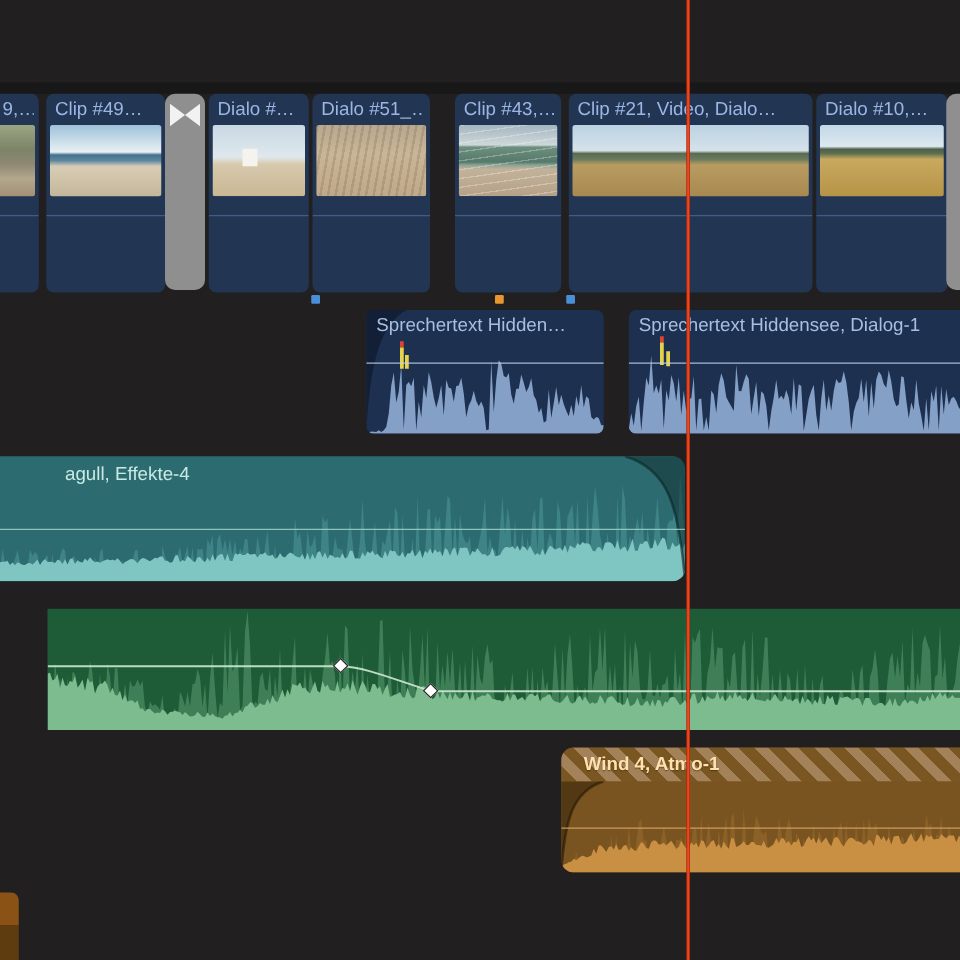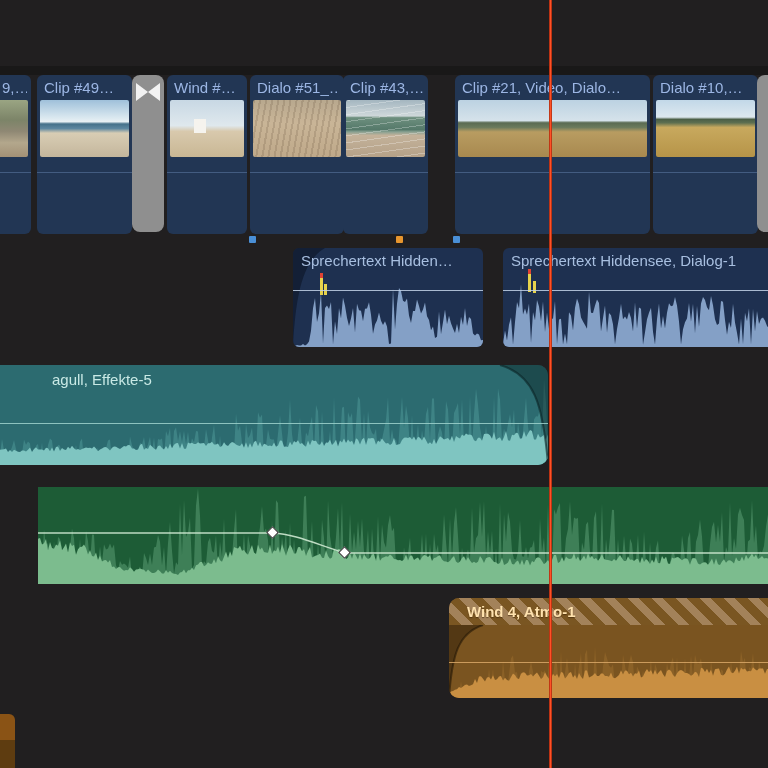--- a/index.html
+++ b/index.html
@@ -105,29 +105,29 @@
     <div class="vdivider"></div>
   </div>
   <div class="transition" style="left:132px;width:32px;">
     <div class="bowtie">
         <i class="t-r"></i>
         <i class="t-l"></i>
       </div>
   </div>
   <div class="vclip" style="left:167px;width:80px;">
     <div class="thumb th3"></div>
-    <div class="vlabel">Wind #…</div>
+    <div class="vlabel">Dialo #…</div>
     <div class="vdivider"></div>
   </div>
   <div class="vclip" style="left:250px;width:94px;">
     <div class="thumb th4"></div>
     <div class="vlabel">Dialo #51_…</div>
     <div class="vdivider"></div>
   </div>
-  <div class="vclip" style="left:343px;width:85px;">
+  <div class="vclip" style="left:364px;width:85px;">
     <div class="thumb th5"></div>
     <div class="vlabel">Clip #43,…</div>
     <div class="vdivider"></div>
   </div>
   <div class="vclip" style="left:455px;width:195px;">
     <div class="thumb th6"></div>
     <div class="vlabel">Clip #21, Video, Dialo…</div>
     <div class="vdivider"></div>
   </div>
   <div class="vclip" style="left:653px;width:105px;">
@@ -171,21 +171,21 @@
         <polygon points="0,100 0,87.4 2,89.0 4,74.5 6,89.9 8,78.3 10,90.1 12,90.1 14,74.0 16,84.9 18,95.9 20,92.6 22,87.2 24,81.9 26,75.0 28,84.1 30,90.5 32,91.0 34,88.4 36,74.4 38,79.8 40,76.5 42,78.6 44,94.7 46,95.9 48,80.8 50,79.1 52,93.2 54,77.6 56,96.5 58,93.3 60,80.1 62,73.4 64,75.6 66,92.3 68,96.6 70,79.7 72,80.7 74,90.9 76,87.4 78,92.3 80,94.0 82,89.0 84,85.0 86,89.8 88,80.0 90,93.3 92,76.8 94,73.5 96,95.9 98,96.6 100,96.2 102,82.2 104,85.9 106,92.6 108,87.5 110,82.5 112,96.3 114,88.3 116,82.8 118,83.3 120,75.4 122,74.5 124,95.4 126,91.6 128,95.1 130,87.4 132,90.1 134,86.6 136,89.0 138,91.7 140,94.9 142,71.5 144,80.2 146,85.3 148,89.2 150,93.0 152,77.8 154,79.6 156,71.9 158,85.2 160,79.4 162,71.8 164,87.1 166,72.5 168,90.7 170,73.9 172,74.7 174,73.5 176,90.9 178,66.1 180,71.3 182,62.7 184,92.7 186,66.1 188,62.3 190,75.9 192,66.2 194,77.2 196,65.8 198,79.2 200,66.7 202,81.8 204,73.3 206,77.3 208,65.9 210,66.6 212,90.4 214,90.0 216,81.9 218,64.1 220,75.1 222,91.7 224,72.4 226,59.6 228,81.6 230,92.0 232,70.6 234,90.5 236,84.3 238,92.1 240,88.2 242,81.8 244,91.7 246,86.5 248,48.5 250,65.8 252,60.8 254,77.5 256,89.9 258,58.6 260,72.9 262,70.1 264,62.5 266,83.9 268,88.9 270,47.2 272,52.8 274,49.5 276,91.7 278,80.1 280,64.3 282,73.7 284,74.4 286,74.5 288,88.1 290,68.4 292,49.9 294,68.3 296,86.5 298,83.7 300,67.5 302,34.3 304,68.7 306,83.6 308,90.8 310,69.8 312,52.3 314,79.0 316,84.9 318,67.5 320,71.2 322,59.9 324,51.5 326,85.5 328,40.1 330,46.2 332,88.5 334,46.3 336,81.3 338,79.4 340,83.0 342,65.7 344,88.3 346,31.7 348,82.4 350,82.5 352,79.1 354,42.7 356,41.7 358,89.8 360,47.0 362,53.1 364,48.1 366,85.3 368,59.3 370,31.6 372,34.5 374,78.1 376,47.8 378,81.2 380,45.8 382,62.3 384,68.0 386,69.7 388,63.7 390,90.0 392,73.3 394,74.3 396,64.8 398,54.7 400,31.9 402,76.9 404,64.1 406,76.4 408,74.2 410,83.2 412,57.2 414,31.6 416,63.1 418,40.5 420,53.0 422,83.2 424,49.8 426,84.5 428,77.6 430,59.0 432,83.3 434,65.0 436,78.0 438,49.1 440,41.7 442,75.3 444,33.6 446,33.5 448,86.8 450,69.4 452,61.3 454,67.4 456,84.5 458,36.0 460,44.5 462,81.6 464,84.1 466,47.9 468,43.5 470,38.1 472,71.0 474,33.9 476,76.9 478,79.5 480,85.8 482,30.9 484,81.3 486,49.2 488,23.6 490,39.7 492,62.7 494,73.5 496,80.2 498,60.8 500,81.1 502,76.7 504,87.1 506,31.6 508,82.1 510,23.2 512,34.6 514,76.2 516,63.6 518,71.2 520,58.8 522,49.1 524,62.4 526,44.2 528,83.4 530,56.8 532,71.8 534,77.6 536,54.4 538,32.4 540,61.0 542,76.6 544,89.7 546,54.4 548,51.3 550,51.6 552,43.0 554,72.2 556,13.7 558,37.7 560,77.3 560,100" fill="#3e8385"></polygon>
       </svg>
     <svg id="wavTeal" width="560" height="100">
         <polygon points="0,100 0,86.4 2,86.5 4,82.6 6,83.8 8,87.5 10,86.8 12,84.7 14,84.4 16,84.3 18,83.6 20,86.9 22,85.0 24,87.1 26,84.7 28,85.8 30,86.7 32,87.0 34,85.5 36,85.4 38,86.5 40,84.7 42,82.5 44,86.9 46,84.0 48,82.2 50,84.6 52,84.4 54,84.5 56,85.4 58,82.7 60,83.3 62,86.2 64,82.4 66,86.6 68,82.1 70,81.5 72,86.1 74,83.1 76,84.6 78,84.9 80,81.7 82,83.7 84,80.8 86,83.2 88,84.7 90,84.1 92,85.1 94,83.9 96,83.2 98,82.4 100,83.1 102,82.7 104,83.4 106,81.5 108,83.5 110,86.3 112,84.6 114,83.6 116,82.3 118,82.1 120,83.4 122,85.6 124,82.8 126,81.4 128,81.7 130,82.9 132,84.0 134,82.6 136,81.1 138,81.6 140,80.1 142,80.2 144,83.5 146,83.6 148,85.1 150,84.6 152,79.9 154,78.7 156,84.7 158,83.0 160,83.9 162,79.8 164,81.4 166,83.6 168,84.8 170,80.9 172,80.5 174,83.1 176,84.6 178,81.1 180,84.1 182,78.4 184,83.3 186,79.8 188,78.3 190,78.1 192,83.5 194,77.9 196,83.8 198,83.8 200,77.5 202,78.6 204,77.7 206,78.9 208,78.9 210,77.2 212,78.6 214,78.3 216,77.9 218,81.0 220,78.2 222,78.3 224,76.8 226,79.4 228,79.6 230,78.6 232,81.9 234,80.9 236,77.3 238,80.1 240,81.0 242,78.5 244,76.9 246,77.7 248,79.6 250,80.6 252,80.9 254,78.2 256,82.7 258,77.2 260,82.9 262,78.0 264,82.4 266,77.0 268,75.7 270,81.2 272,76.7 274,82.0 276,78.8 278,79.5 280,81.1 282,80.6 284,81.3 286,77.4 288,81.8 290,80.5 292,75.4 294,75.7 296,81.7 298,81.6 300,81.9 302,76.7 304,80.2 306,76.0 308,77.6 310,75.3 312,79.0 314,78.0 316,80.3 318,81.7 320,75.5 322,80.3 324,74.9 326,76.0 328,75.8 330,79.3 332,79.8 334,76.3 336,81.1 338,77.5 340,77.8 342,74.8 344,80.1 346,77.9 348,74.8 350,81.6 352,75.5 354,77.5 356,73.5 358,78.0 360,74.4 362,76.9 364,75.7 366,79.9 368,73.3 370,74.7 372,79.5 374,74.5 376,72.7 378,79.9 380,73.2 382,73.4 384,72.9 386,73.6 388,79.8 390,75.6 392,76.9 394,73.5 396,76.3 398,78.5 400,78.1 402,80.0 404,78.4 406,72.7 408,80.0 410,79.5 412,79.0 414,75.1 416,72.8 418,72.5 420,73.1 422,71.9 424,74.4 426,71.4 428,75.5 430,71.7 432,72.7 434,75.6 436,71.4 438,75.3 440,78.9 442,77.3 444,79.2 446,73.8 448,78.9 450,74.9 452,71.3 454,72.7 456,74.6 458,73.7 460,72.9 462,75.6 464,70.8 466,77.1 468,71.1 470,72.5 472,73.5 474,69.4 476,71.1 478,68.6 480,69.8 482,69.6 484,70.5 486,75.3 488,76.2 490,72.8 492,72.8 494,75.7 496,69.1 498,68.8 500,68.7 502,70.2 504,73.8 506,66.8 508,74.9 510,73.2 512,72.2 514,76.3 516,72.1 518,65.9 520,75.3 522,75.7 524,69.8 526,70.2 528,67.8 530,68.2 532,73.8 534,73.3 536,66.1 538,72.1 540,68.5 542,64.9 544,65.9 546,74.5 548,74.5 550,68.7 552,72.4 554,71.5 556,69.8 558,74.6 560,69.5 560,100" fill="#7fc5c1"></polygon>
       </svg>
     <svg class="fade" width="560" height="100" style="position:absolute;top:0;left:0;">
       <path d="M560,100 C555,38 546,10 512,0 L560,0 Z" fill="rgba(10,30,32,0.42)"></path>
       <path d="M560,100 C555,38 546,10 512,0" fill="none" stroke="rgba(10,35,36,0.6)" stroke-width="2"></path>
     </svg>
     <div class="vol" style="top:58px;background:var(--teal-line);"></div>
-    <div class="alabel">agull, Effekte-5</div>
+    <div class="alabel">agull, Effekte-4</div>
   </div>
 
   <div class="aclip green">
     <svg id="wavGreenG" width="788" height="97">
         <polygon points="0,97 0,48.3 2,88.5 4,76.4 6,42.5 8,59.6 10,55.8 12,73.0 14,88.7 16,54.3 18,79.6 20,50.1 22,52.1 24,61.1 26,89.2 28,84.2 30,80.2 32,60.5 34,41.6 36,51.3 38,78.2 40,76.3 42,51.7 44,75.0 46,73.0 48,43.8 50,54.2 52,76.8 54,47.4 56,47.8 58,82.4 60,77.2 62,59.5 64,75.3 66,57.3 68,62.4 70,61.5 72,56.4 74,61.5 76,57.6 78,78.3 80,83.3 82,74.1 84,77.7 86,76.4 88,77.9 90,80.7 92,69.4 94,90.6 96,88.9 98,83.2 100,83.5 102,79.4 104,89.2 106,66.1 108,71.0 110,77.9 112,66.5 114,78.1 116,60.4 118,59.7 120,48.1 122,54.8 124,78.6 126,60.0 128,88.3 130,55.9 132,34.8 134,63.7 136,87.1 138,75.2 140,77.9 142,16.4 144,67.9 146,12.7 148,50.1 150,45.3 152,30.6 154,81.4 156,78.0 158,18.4 160,1.6 162,28.8 164,80.1 166,74.2 168,76.4 170,55.1 172,50.8 174,64.1 176,65.8 178,48.2 180,81.6 182,54.4 184,69.9 186,31.6 188,78.8 190,72.6 192,72.4 194,69.2 196,43.6 198,22.0 200,85.7 202,68.2 204,70.6 206,46.5 208,74.9 210,48.3 212,58.6 214,73.6 216,65.7 218,82.7 220,53.6 222,39.9 224,18.9 226,44.7 228,41.5 230,53.3 232,86.3 234,32.7 236,76.6 238,13.3 240,15.9 242,70.0 244,50.0 246,63.3 248,42.6 250,84.5 252,35.2 254,77.3 256,52.3 258,74.2 260,70.1 262,78.7 264,67.4 266,9.8 268,8.8 270,72.5 272,66.3 274,33.7 276,82.3 278,85.6 280,55.0 282,81.3 284,32.6 286,51.0 288,85.6 290,13.1 292,49.0 294,63.0 296,70.2 298,49.9 300,20.9 302,65.5 304,14.4 306,86.7 308,80.4 310,77.8 312,26.3 314,64.9 316,44.7 318,62.4 320,33.7 322,60.3 324,31.3 326,64.7 328,68.9 330,42.4 332,83.8 334,41.2 336,70.9 338,72.1 340,29.0 342,74.4 344,37.2 346,55.3 348,60.8 350,38.2 352,28.1 354,44.2 356,40.8 358,77.6 360,76.2 362,79.1 364,85.4 366,60.3 368,75.2 370,67.1 372,50.4 374,82.9 376,86.9 378,83.7 380,88.8 382,75.2 384,46.9 386,77.5 388,46.4 390,85.6 392,56.6 394,81.0 396,46.7 398,65.0 400,57.7 402,83.6 404,63.2 406,27.2 408,54.6 410,77.9 412,31.0 414,72.1 416,36.3 418,20.1 420,48.9 422,83.5 424,60.8 426,76.1 428,70.4 430,62.4 432,72.8 434,20.4 436,66.0 438,51.2 440,47.9 442,14.8 444,50.0 446,13.8 448,71.9 450,44.5 452,68.8 454,43.6 456,82.6 458,61.3 460,84.9 462,15.9 464,83.3 466,27.0 468,55.1 470,25.1 472,34.7 474,63.8 476,72.1 478,72.5 480,64.9 482,32.8 484,69.2 486,69.7 488,60.0 490,71.4 492,60.8 494,60.1 496,53.0 498,80.0 500,86.4 502,31.4 504,65.4 506,50.6 508,81.9 510,17.1 512,86.4 514,85.5 516,22.3 518,27.4 520,20.3 522,16.1 524,80.9 526,75.0 528,51.3 530,42.1 532,14.3 534,48.0 536,30.5 538,31.8 540,30.9 542,83.0 544,55.5 546,62.8 548,37.5 550,34.8 552,65.1 554,76.3 556,30.9 558,24.3 560,81.0 562,74.6 564,16.0 566,84.8 568,52.0 570,70.3 572,49.7 574,22.8 576,23.1 578,79.5 580,51.9 582,78.9 584,73.3 586,48.6 588,71.1 590,88.5 592,51.4 594,56.7 596,77.5 598,72.2 600,47.6 602,84.8 604,86.5 606,44.4 608,76.1 610,90.3 612,55.2 614,82.7 616,80.7 618,60.9 620,53.3 622,83.4 624,71.7 626,85.7 628,69.5 630,79.4 632,75.8 634,65.5 636,65.9 638,74.6 640,72.1 642,79.3 644,48.3 646,63.0 648,80.3 650,51.0 652,44.9 654,86.6 656,87.6 658,54.7 660,47.9 662,32.4 664,49.4 666,82.1 668,85.3 670,80.5 672,57.3 674,39.9 676,34.7 678,55.4 680,37.7 682,55.0 684,25.1 686,75.2 688,59.9 690,65.6 692,14.9 694,68.9 696,50.9 698,62.0 700,27.4 702,20.8 704,27.9 706,33.1 708,82.9 710,54.6 712,52.5 714,13.0 716,56.1 718,38.4 720,70.9 722,64.3 724,65.5 726,59.0 728,39.7 730,27.4 732,86.9 734,29.0 736,44.6 738,63.0 740,83.2 742,76.3 744,58.0 746,49.5 748,41.1 750,60.2 752,24.4 754,64.6 756,52.1 758,82.7 760,56.3 762,77.3 764,64.6 766,52.6 768,51.2 770,64.0 772,66.1 774,27.9 776,67.0 778,78.5 780,26.9 782,50.9 784,74.1 786,37.2 788,66.7 788,97" fill="#3e7f57"></polygon>
       </svg>
     <svg id="wavGreen" width="788" height="97">
         <polygon points="0,97 0,51.8 2,51.1 4,57.4 6,56.2 8,52.0 10,63.4 12,55.0 14,61.1 16,61.7 18,57.5 20,58.8 22,53.6 24,63.2 26,60.3 28,56.5 30,65.6 32,55.2 34,58.9 36,57.7 38,67.7 40,62.3 42,59.9 44,59.8 46,57.4 48,61.0 50,67.5 52,63.1 54,69.0 56,69.4 58,65.4 60,73.1 62,68.6 64,74.4 66,73.3 68,73.1 70,75.4 72,73.1 74,80.0 76,79.5 78,82.1 80,80.2 82,80.1 84,82.2 86,83.8 88,83.0 90,83.3 92,80.3 94,81.9 96,84.8 98,82.5 100,82.3 102,81.6 104,82.2 106,82.7 108,84.9 110,82.6 112,84.4 114,86.1 116,85.9 118,85.1 120,82.4 122,84.3 124,86.4 126,86.5 128,83.0 130,85.7 132,83.7 134,85.9 136,86.8 138,87.0 140,88.0 142,85.5 144,85.1 146,82.5 148,86.2 150,83.3 152,83.2 154,80.8 156,83.0 158,78.3 160,77.5 162,75.0 164,75.1 166,79.2 168,78.0 170,75.3 172,76.7 174,76.8 176,72.0 178,76.3 180,69.0 182,73.3 184,74.7 186,69.7 188,64.5 190,71.0 192,64.3 194,68.9 196,59.9 198,60.9 200,61.5 202,58.8 204,63.8 206,62.9 208,66.0 210,67.7 212,63.0 214,58.1 216,65.5 218,67.1 220,57.6 222,62.7 224,60.6 226,64.9 228,65.4 230,65.7 232,57.4 234,67.1 236,63.3 238,64.2 240,59.5 242,65.9 244,57.1 246,63.0 248,68.7 250,62.3 252,57.7 254,61.1 256,66.4 258,66.5 260,60.2 262,60.1 264,64.2 266,61.9 268,69.0 270,63.8 272,60.1 274,70.6 276,69.5 278,68.5 280,68.1 282,66.6 284,70.8 286,71.0 288,63.0 290,69.0 292,71.8 294,70.6 296,61.2 298,64.4 300,62.0 302,62.3 304,64.7 306,66.7 308,72.3 310,70.5 312,66.1 314,71.8 316,65.2 318,68.7 320,72.4 322,66.3 324,73.0 326,67.2 328,70.3 330,72.0 332,70.9 334,67.6 336,67.0 338,73.9 340,65.6 342,73.8 344,71.0 346,70.3 348,69.2 350,69.7 352,67.6 354,68.9 356,72.1 358,72.3 360,73.2 362,73.1 364,74.1 366,72.5 368,67.1 370,73.6 372,68.8 374,68.6 376,73.0 378,71.6 380,70.5 382,73.6 384,70.1 386,68.0 388,68.4 390,69.9 392,68.2 394,73.9 396,71.1 398,70.6 400,69.0 402,68.2 404,72.6 406,74.2 408,74.5 410,75.3 412,73.8 414,71.1 416,69.0 418,74.5 420,76.0 422,74.5 424,70.9 426,69.3 428,73.8 430,70.0 432,73.5 434,76.1 436,74.7 438,75.9 440,74.7 442,68.9 444,71.8 446,76.1 448,71.3 450,70.2 452,70.0 454,72.6 456,75.0 458,75.2 460,76.9 462,75.9 464,70.6 466,78.0 468,77.1 470,75.5 472,71.0 474,76.9 476,77.5 478,74.8 480,73.4 482,78.1 484,72.6 486,78.2 488,72.9 490,73.2 492,78.5 494,74.0 496,75.2 498,71.2 500,70.3 502,71.0 504,74.0 506,77.2 508,75.4 510,73.0 512,76.4 514,73.1 516,68.0 518,68.0 520,75.9 522,74.7 524,70.0 526,74.4 528,69.6 530,71.5 532,72.1 534,71.3 536,65.9 538,72.5 540,69.4 542,74.0 544,71.8 546,68.5 548,72.4 550,66.0 552,71.0 554,68.8 556,72.3 558,71.1 560,73.8 562,71.0 564,66.7 566,72.1 568,72.8 570,73.1 572,73.4 574,74.2 576,72.0 578,73.8 580,71.0 582,67.9 584,71.3 586,74.0 588,74.0 590,69.2 592,72.8 594,72.4 596,73.9 598,72.2 600,71.8 602,76.3 604,69.8 606,75.1 608,72.0 610,73.8 612,76.9 614,72.6 616,75.7 618,69.5 620,76.1 622,76.3 624,68.9 626,72.3 628,69.7 630,76.6 632,76.9 634,70.6 636,71.4 638,70.5 640,70.1 642,71.5 644,73.2 646,71.8 648,71.2 650,72.5 652,77.7 654,71.6 656,71.1 658,71.7 660,76.4 662,77.6 664,76.1 666,75.2 668,75.6 670,77.8 672,75.1 674,71.5 676,77.8 678,71.2 680,77.2 682,77.9 684,74.5 686,72.3 688,75.8 690,73.6 692,73.3 694,74.6 696,76.5 698,70.2 700,73.7 702,73.9 704,69.4 706,73.9 708,67.0 710,72.1 712,69.5 714,66.5 716,70.3 718,67.5 720,72.0 722,71.1 724,68.9 726,71.4 728,71.1 730,71.4 732,72.8 734,67.4 736,73.6 738,72.6 740,66.5 742,70.4 744,75.0 746,74.5 748,72.0 750,67.7 752,75.4 754,74.2 756,68.9 758,72.5 760,72.9 762,71.8 764,66.9 766,75.0 768,70.5 770,72.5 772,71.2 774,73.6 776,72.9 778,72.8 780,73.4 782,75.7 784,68.5 786,72.5 788,71.8 788,97" fill="#7cbc8e"></polygon>
       </svg>
     <svg width="788" height="97" style="position:absolute;top:0;left:0;z-index:5;">

